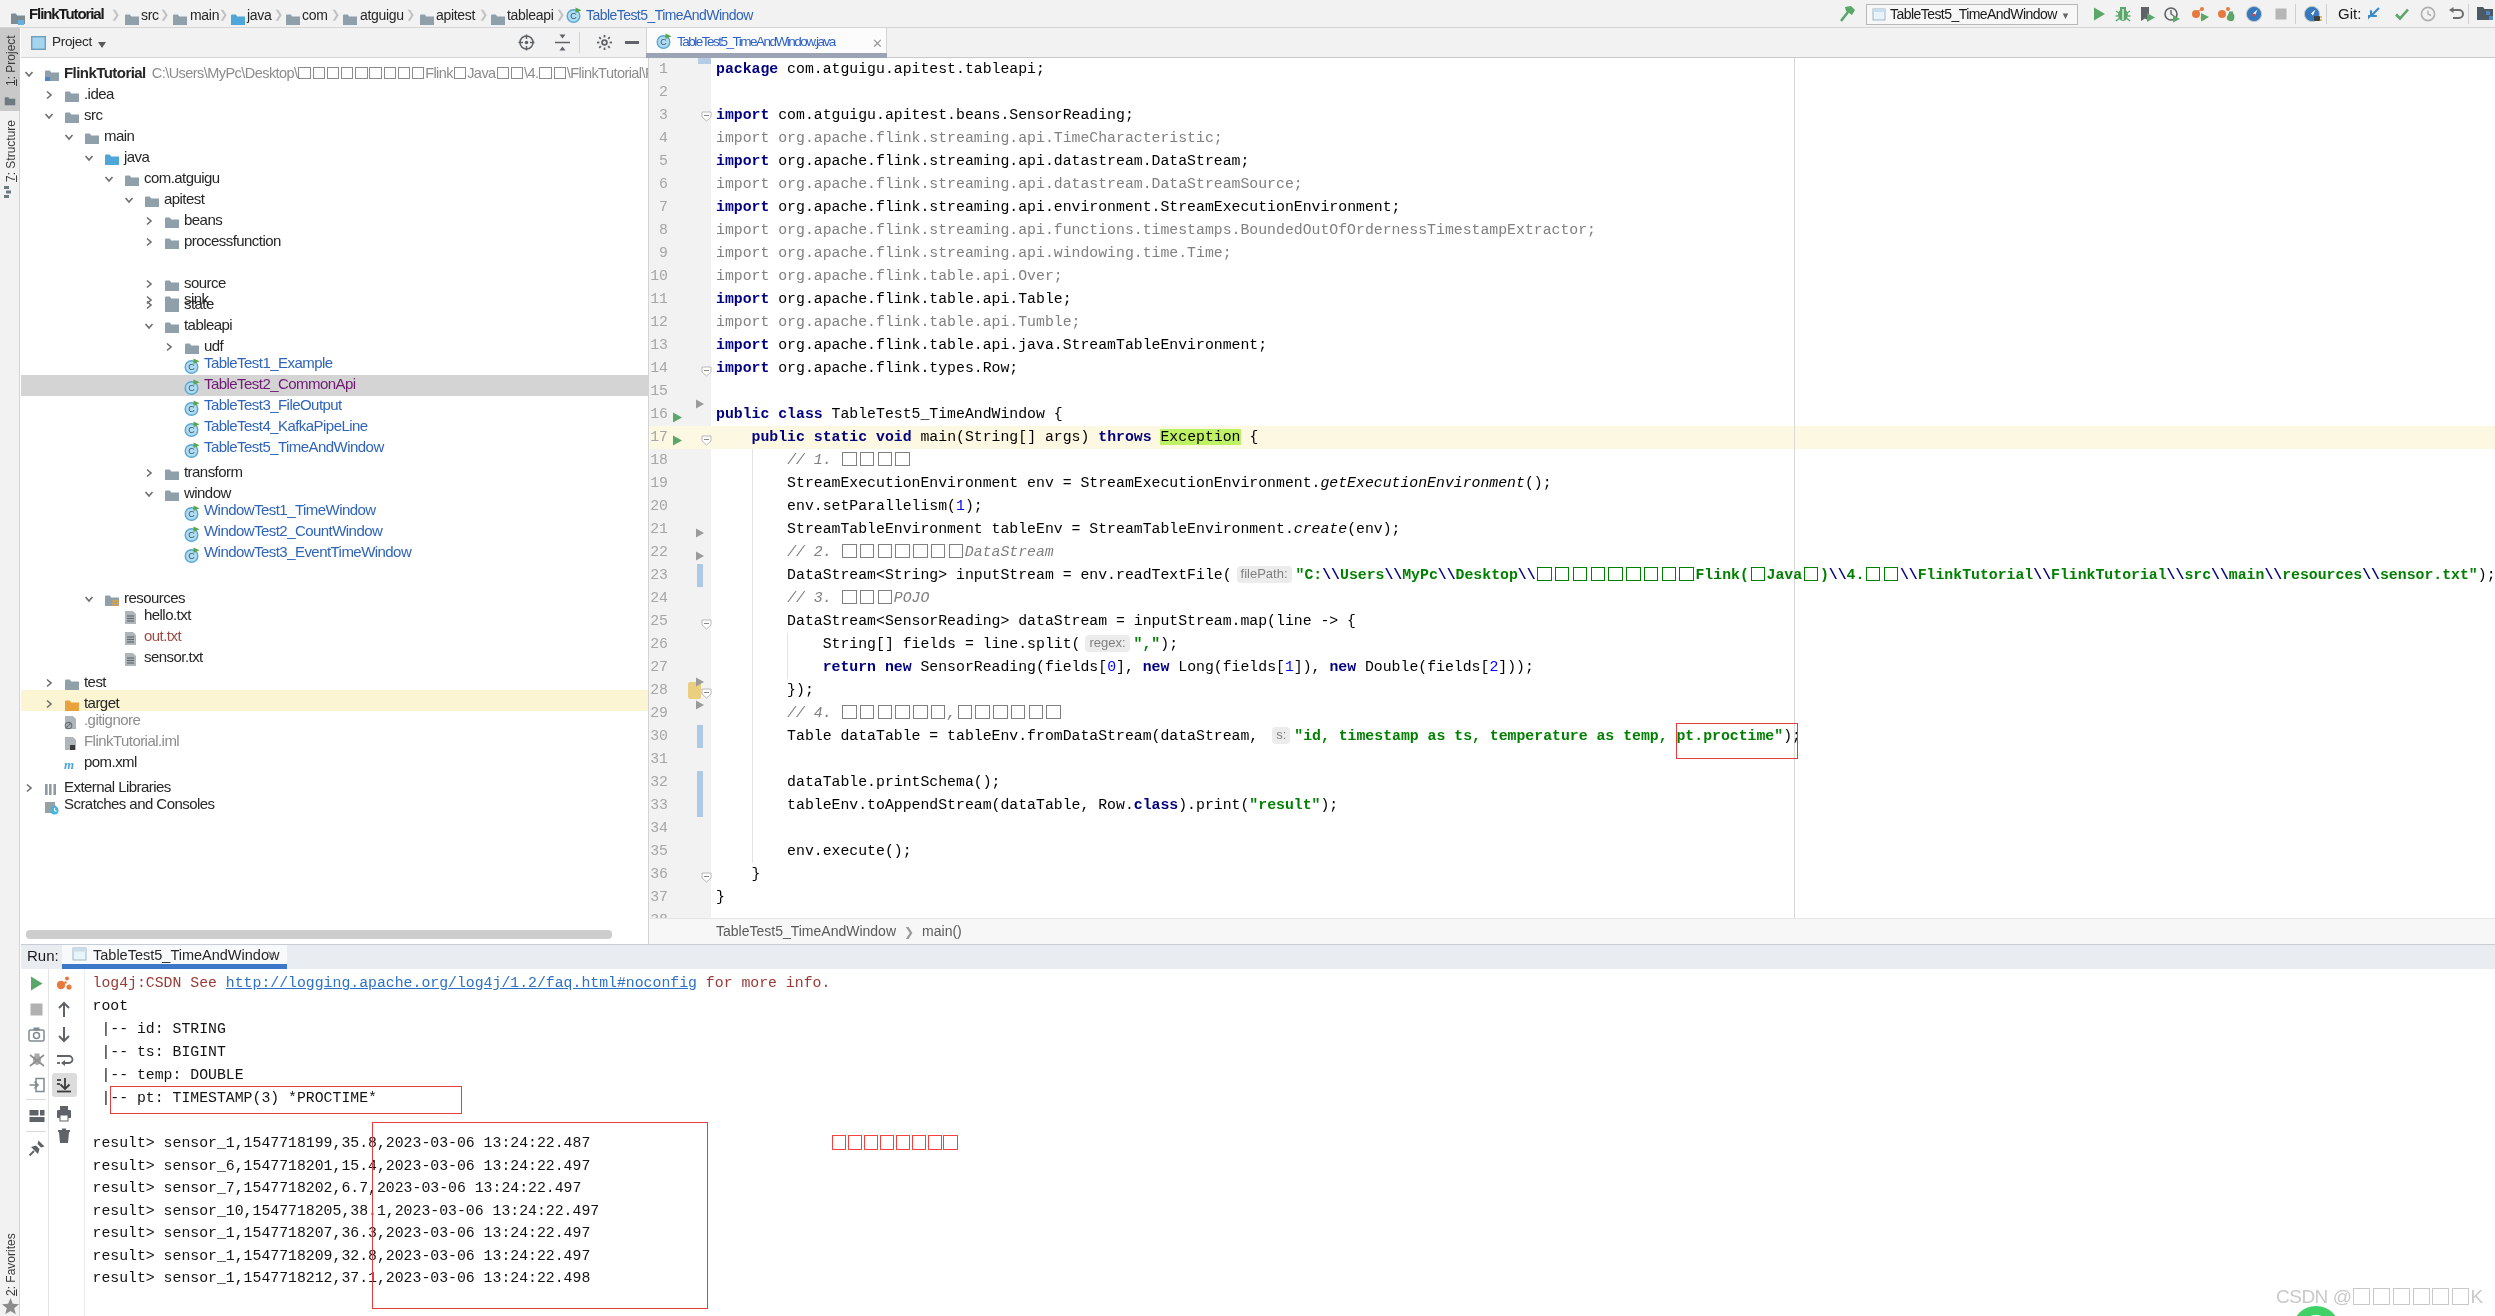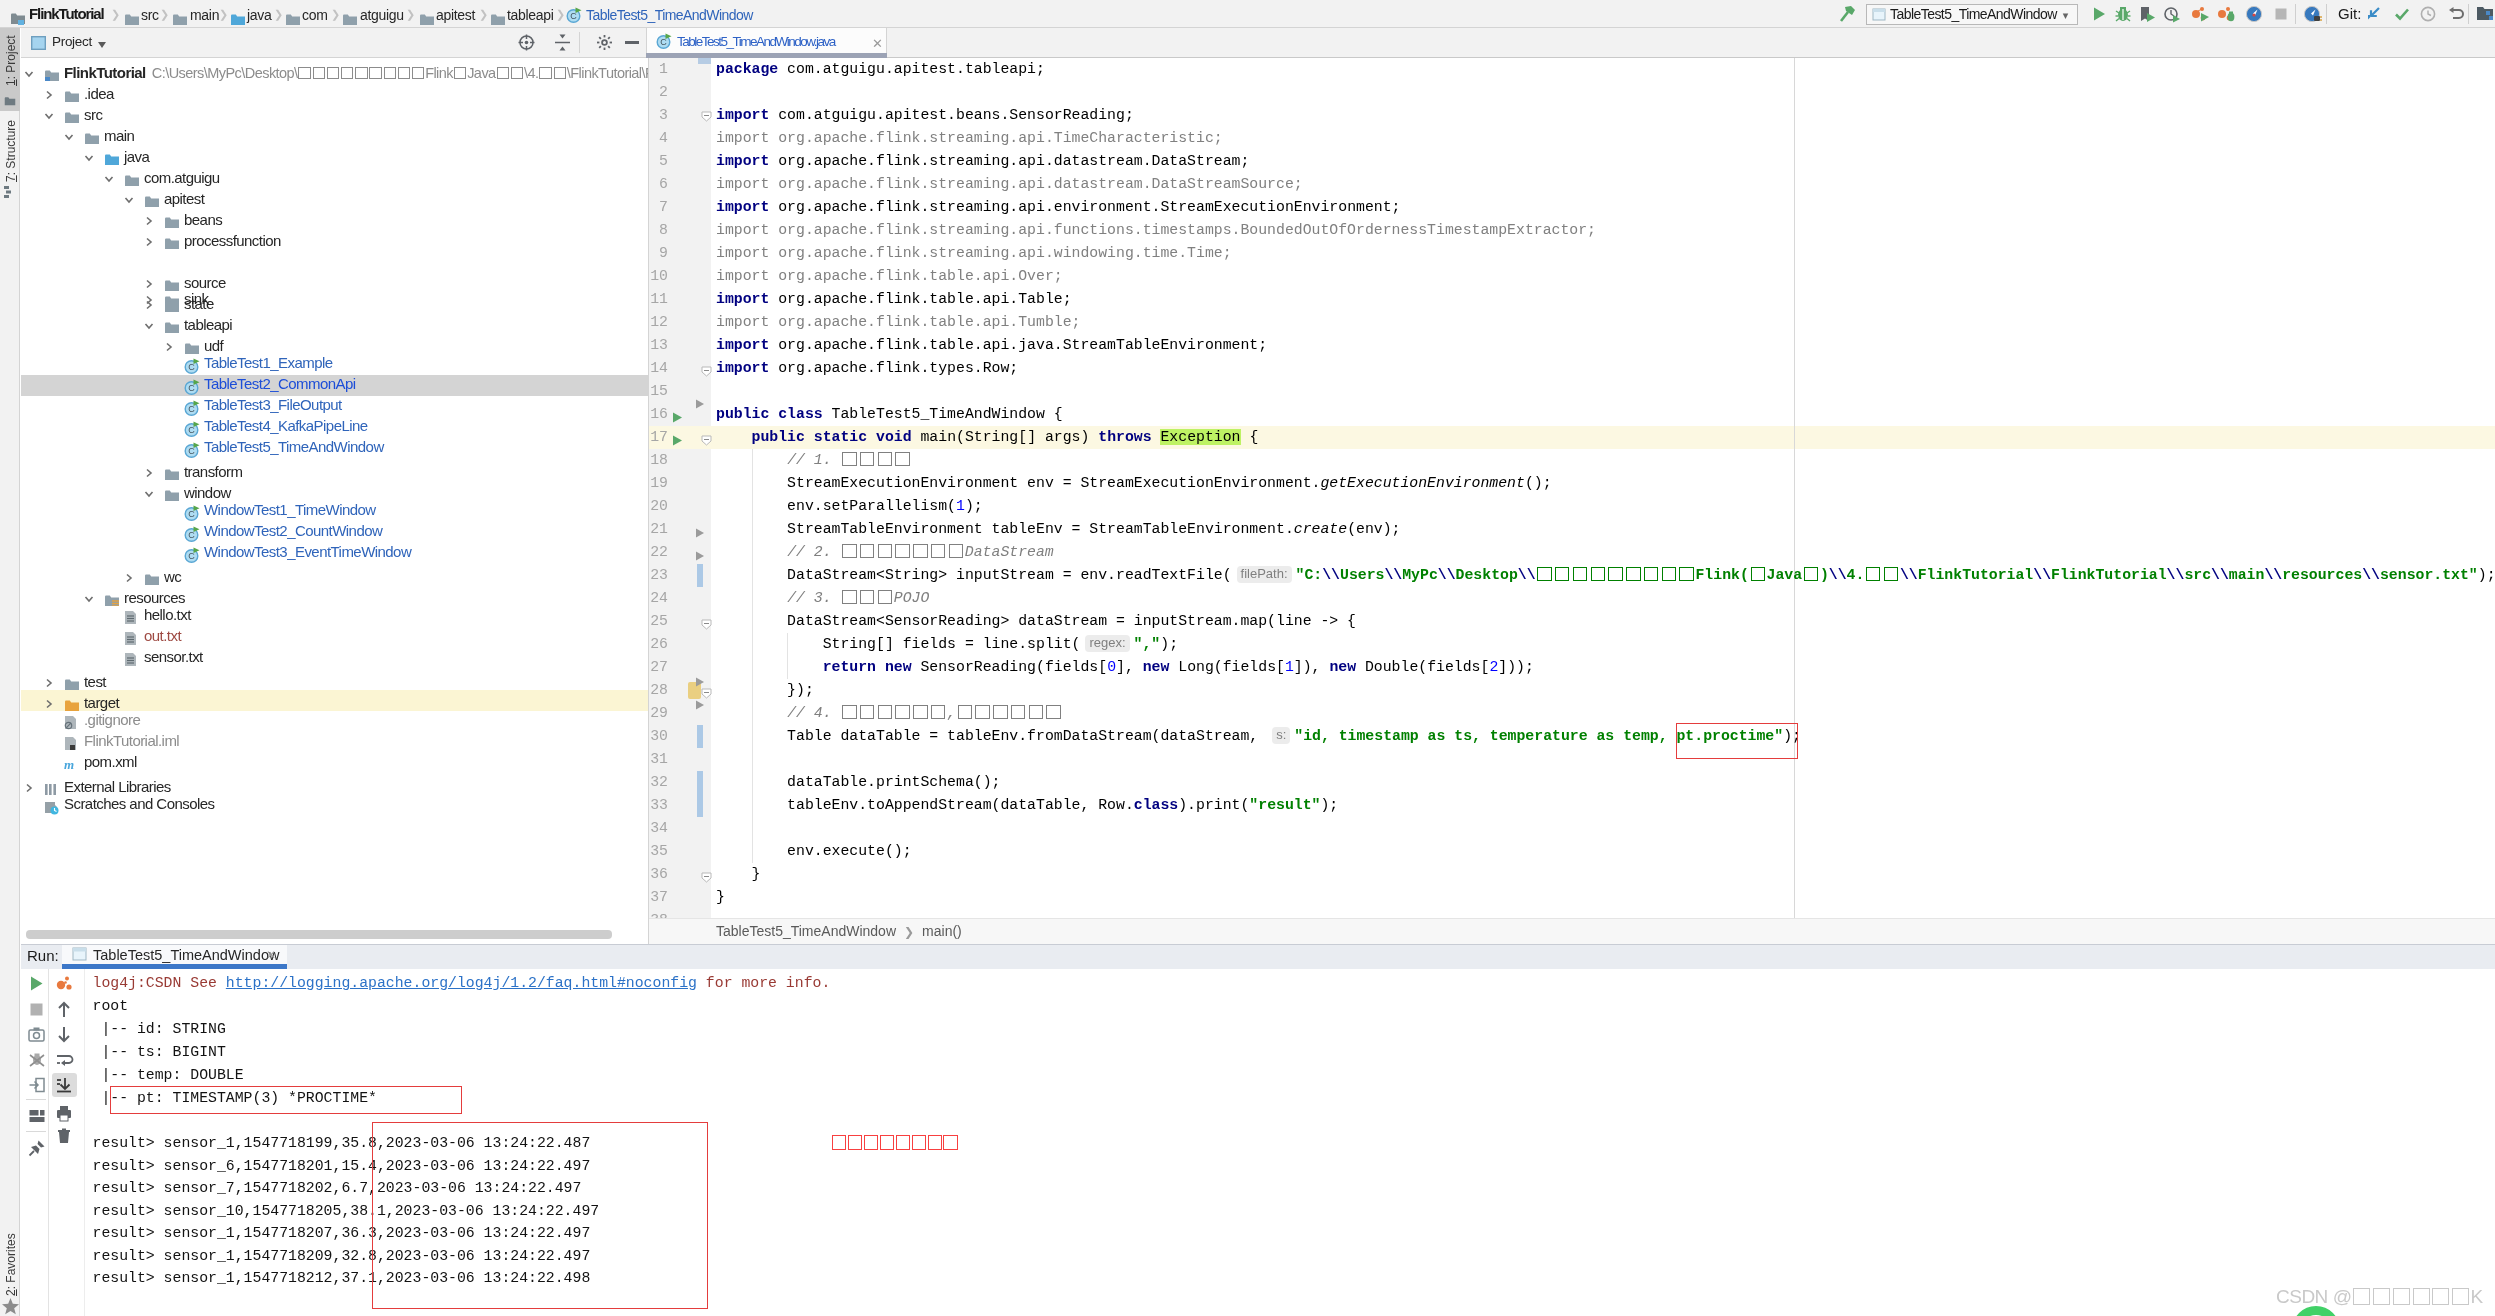--- a/index.html
+++ b/index.html
@@ -283,21 +283,21 @@
         </svg></span><span class="lbl" style="">udf</span></div>
 <div class="trow" style="top:296px;"><span style="display:inline-block;width:143px"></span><span class="chv" style="padding-top:5px"></span><span class="ic"><svg width="17" height="16" viewBox="0 0 17 16" style="vertical-align:-3px">
           <circle cx="7.5" cy="9" r="6.3" fill="#AEDCF2" stroke="#5AA7D4" stroke-width="1.4"></circle>
           <text x="7.5" y="12.2" text-anchor="middle" font-family="Liberation Sans" font-size="9" fill="#44555F">C</text>
           <path d="M9.5 0.5 L15.5 3.2 L9.5 6 Z" fill="#57A64A"></path>
         </svg></span><span class="lbl" style="color:#2F64BA;">TableTest1_Example</span></div>
 <div class="trow" style="top:317px;background:#D4D4D4;"><span style="display:inline-block;width:143px"></span><span class="chv" style="padding-top:5px"></span><span class="ic"><svg width="17" height="16" viewBox="0 0 17 16" style="vertical-align:-3px">
           <circle cx="7.5" cy="9" r="6.3" fill="#AEDCF2" stroke="#5AA7D4" stroke-width="1.4"></circle>
           <text x="7.5" y="12.2" text-anchor="middle" font-family="Liberation Sans" font-size="9" fill="#44555F">C</text>
           <path d="M9.5 0.5 L15.5 3.2 L9.5 6 Z" fill="#57A64A"></path>
-        </svg></span><span class="lbl" style="color:#1d4ed8;">TableTest2_CommonApi</span></div>
+        </svg></span><span class="lbl" style="color:#701a75;">TableTest2_CommonApi</span></div>
 <div class="trow" style="top:338px;"><span style="display:inline-block;width:143px"></span><span class="chv" style="padding-top:5px"></span><span class="ic"><svg width="17" height="16" viewBox="0 0 17 16" style="vertical-align:-3px">
           <circle cx="7.5" cy="9" r="6.3" fill="#AEDCF2" stroke="#5AA7D4" stroke-width="1.4"></circle>
           <text x="7.5" y="12.2" text-anchor="middle" font-family="Liberation Sans" font-size="9" fill="#44555F">C</text>
           <path d="M9.5 0.5 L15.5 3.2 L9.5 6 Z" fill="#57A64A"></path>
         </svg></span><span class="lbl" style="color:#2F64BA;margin-top:25px;">TableTest3_FileOutput</span></div>
 <div class="trow" style="top:359px;"><span style="display:inline-block;width:143px"></span><span class="chv" style="padding-top:5px"></span><span class="ic"><svg width="17" height="16" viewBox="0 0 17 16" style="vertical-align:-3px">
           <circle cx="7.5" cy="9" r="6.3" fill="#AEDCF2" stroke="#5AA7D4" stroke-width="1.4"></circle>
           <text x="7.5" y="12.2" text-anchor="middle" font-family="Liberation Sans" font-size="9" fill="#44555F">C</text>
           <path d="M9.5 0.5 L15.5 3.2 L9.5 6 Z" fill="#57A64A"></path>
         </svg></span><span class="lbl" style="color:#2F64BA;">TableTest4_KafkaPipeLine</span></div>
@@ -324,25 +324,20 @@
 <div class="trow" style="top:464px;"><span style="display:inline-block;width:143px"></span><span class="chv" style="padding-top:5px"></span><span class="ic"><svg width="17" height="16" viewBox="0 0 17 16" style="vertical-align:-3px">
           <circle cx="7.5" cy="9" r="6.3" fill="#AEDCF2" stroke="#5AA7D4" stroke-width="1.4"></circle>
           <text x="7.5" y="12.2" text-anchor="middle" font-family="Liberation Sans" font-size="9" fill="#44555F">C</text>
           <path d="M9.5 0.5 L15.5 3.2 L9.5 6 Z" fill="#57A64A"></path>
         </svg></span><span class="lbl" style="color:#2F64BA;">WindowTest2_CountWindow</span></div>
 <div class="trow" style="top:485px;"><span style="display:inline-block;width:143px"></span><span class="chv" style="padding-top:5px"></span><span class="ic"><svg width="17" height="16" viewBox="0 0 17 16" style="vertical-align:-3px">
           <circle cx="7.5" cy="9" r="6.3" fill="#AEDCF2" stroke="#5AA7D4" stroke-width="1.4"></circle>
           <text x="7.5" y="12.2" text-anchor="middle" font-family="Liberation Sans" font-size="9" fill="#44555F">C</text>
           <path d="M9.5 0.5 L15.5 3.2 L9.5 6 Z" fill="#57A64A"></path>
         </svg></span><span class="lbl" style="color:#2F64BA;">WindowTest3_EventTimeWindow</span></div>
-<div class="trow" style="top:506px;"><span style="display:inline-block;width:103px"></span><span class="chv" style="padding-top:5px"><svg width="10" height="10" viewBox="0 0 10 10">
-          <path d="M3 1.5 L7 5 L3 8.5" fill="none" stroke="#6E6E6E" stroke-width="1.6"></path>
-        </svg></span><span class="ic"><svg width="16" height="13" viewBox="0 0 16 13" style="vertical-align:-2px">
-          <path d="M1 2.5 L1 12 L15 12 L15 3.5 L7.2 3.5 L5.8 1.5 L1.6 1.5 Z" fill="#8FA0AB"></path>
-        </svg></span><span class="lbl" style="">wc</span></div>
 <div class="trow" style="top:527px;"><span style="display:inline-block;width:63px"></span><span class="chv" style="padding-top:5px"><svg width="10" height="10" viewBox="0 0 10 10">
           <path d="M1.5 3 L5 7 L8.5 3" fill="none" stroke="#6E6E6E" stroke-width="1.6"></path>
         </svg></span><span class="ic"><svg width="16" height="13" viewBox="0 0 16 13" style="vertical-align:-2px">
           <path d="M1 2.5 L1 12 L15 12 L15 3.5 L7.2 3.5 L5.8 1.5 L1.6 1.5 Z" fill="#8FA0AB"></path>
           <g stroke="#E8A33D" stroke-width="1.4">
             <line x1="8" y1="7" x2="15" y2="7"></line>
             <line x1="8" y1="9.5" x2="15" y2="9.5"></line>
             <line x1="8" y1="12" x2="15" y2="12"></line>
           </g>
         </svg></span><span class="lbl" style="">resources</span></div>

